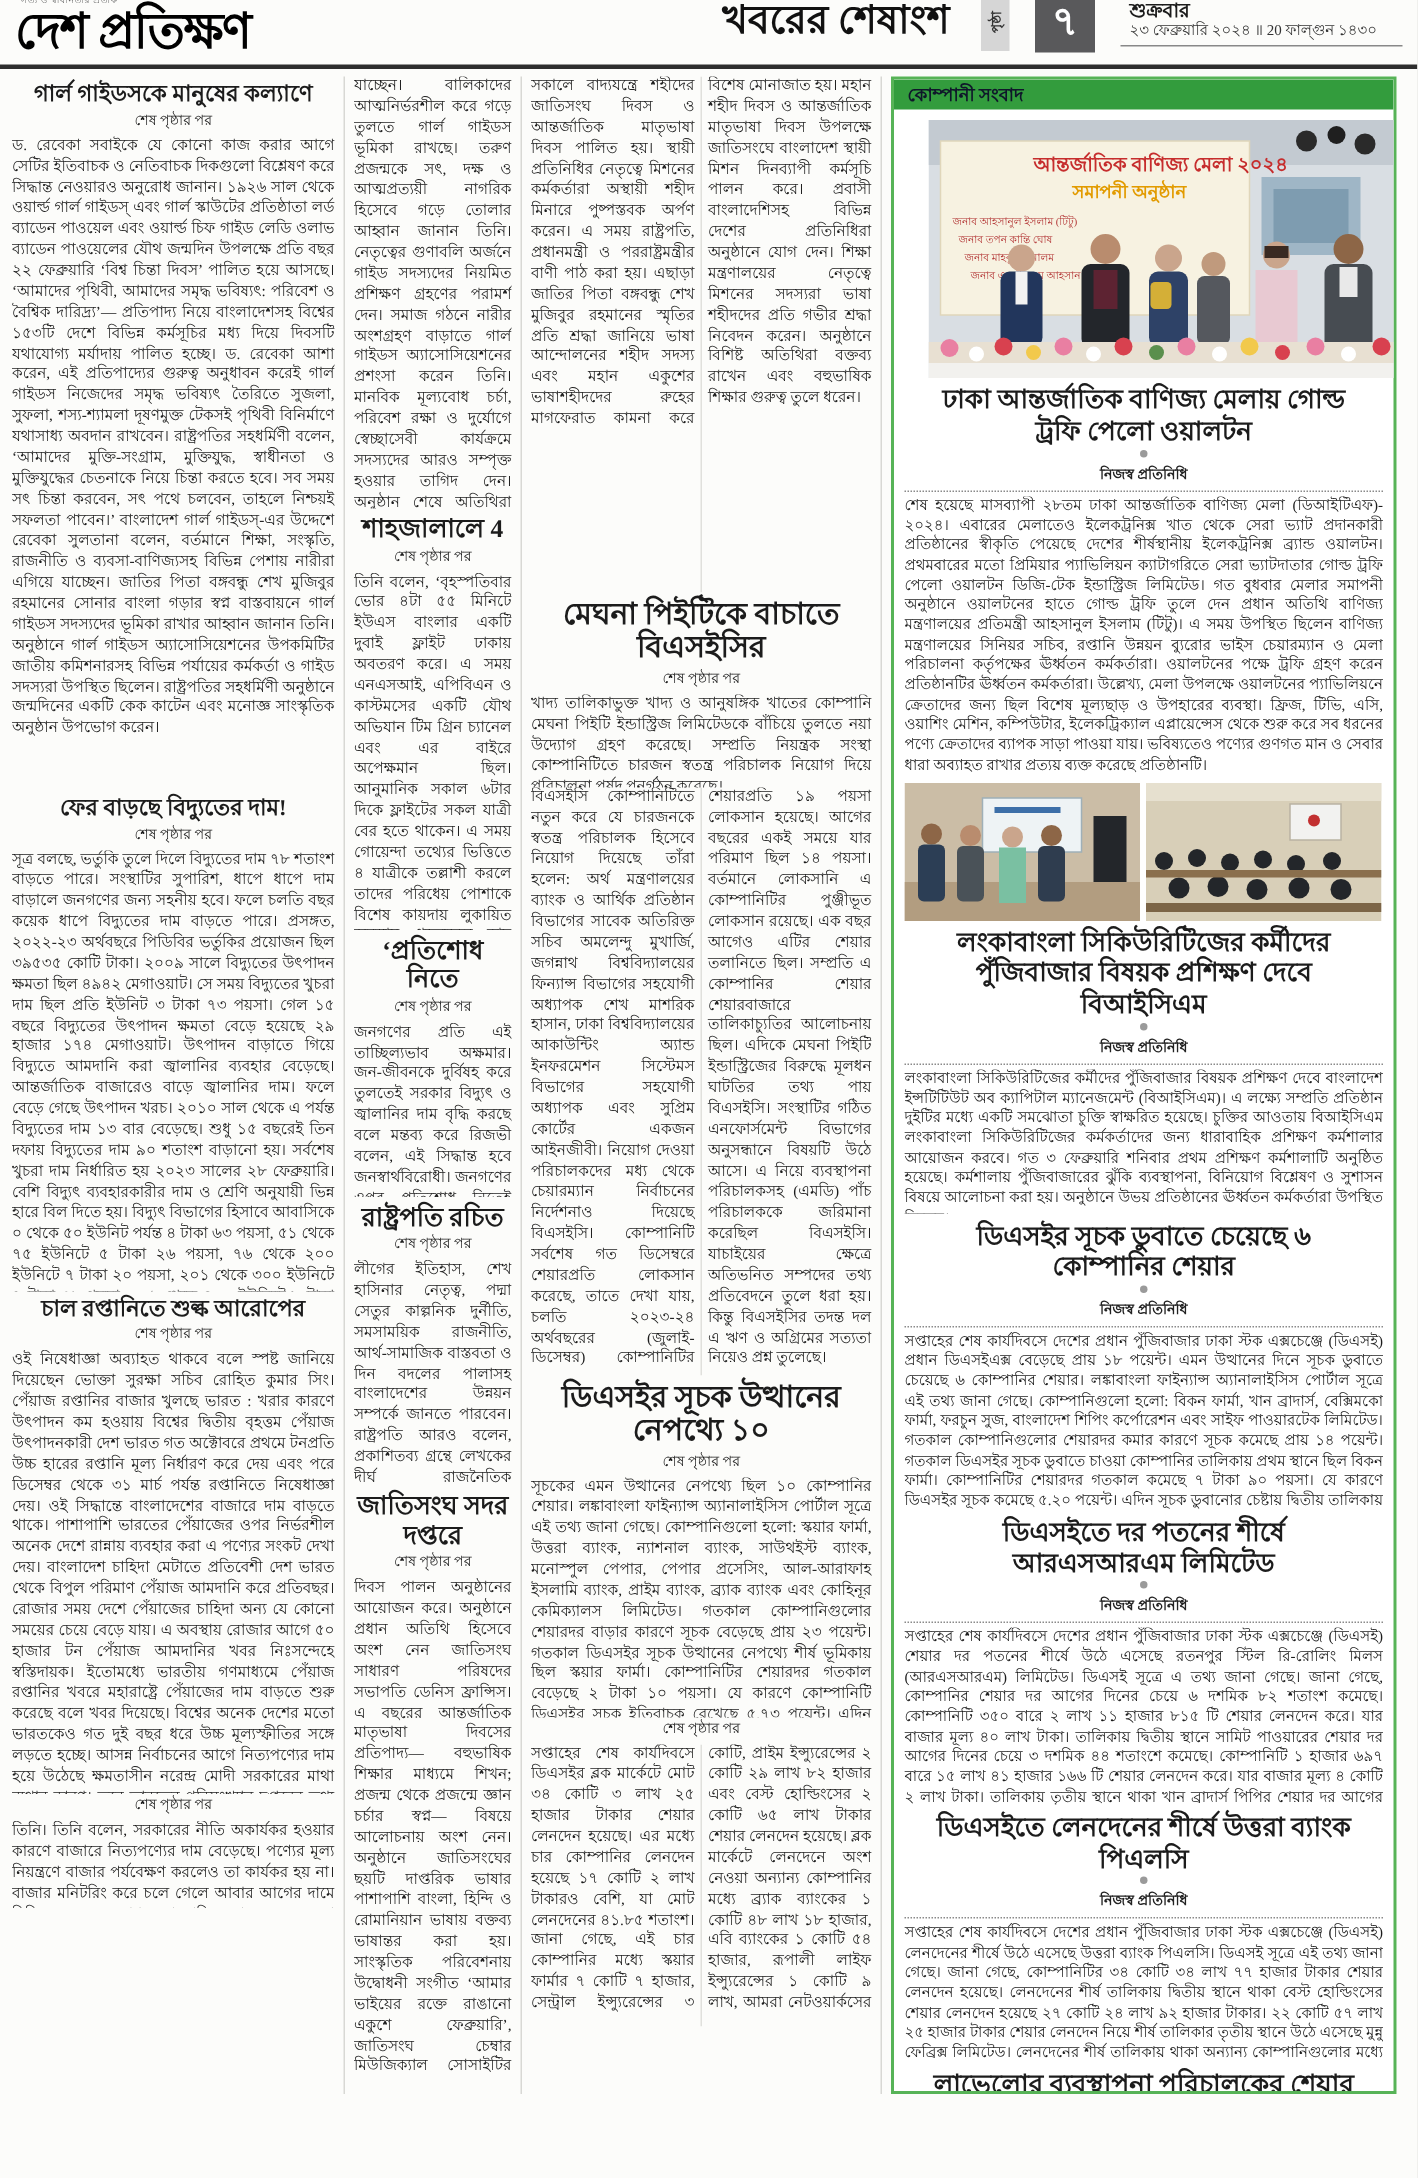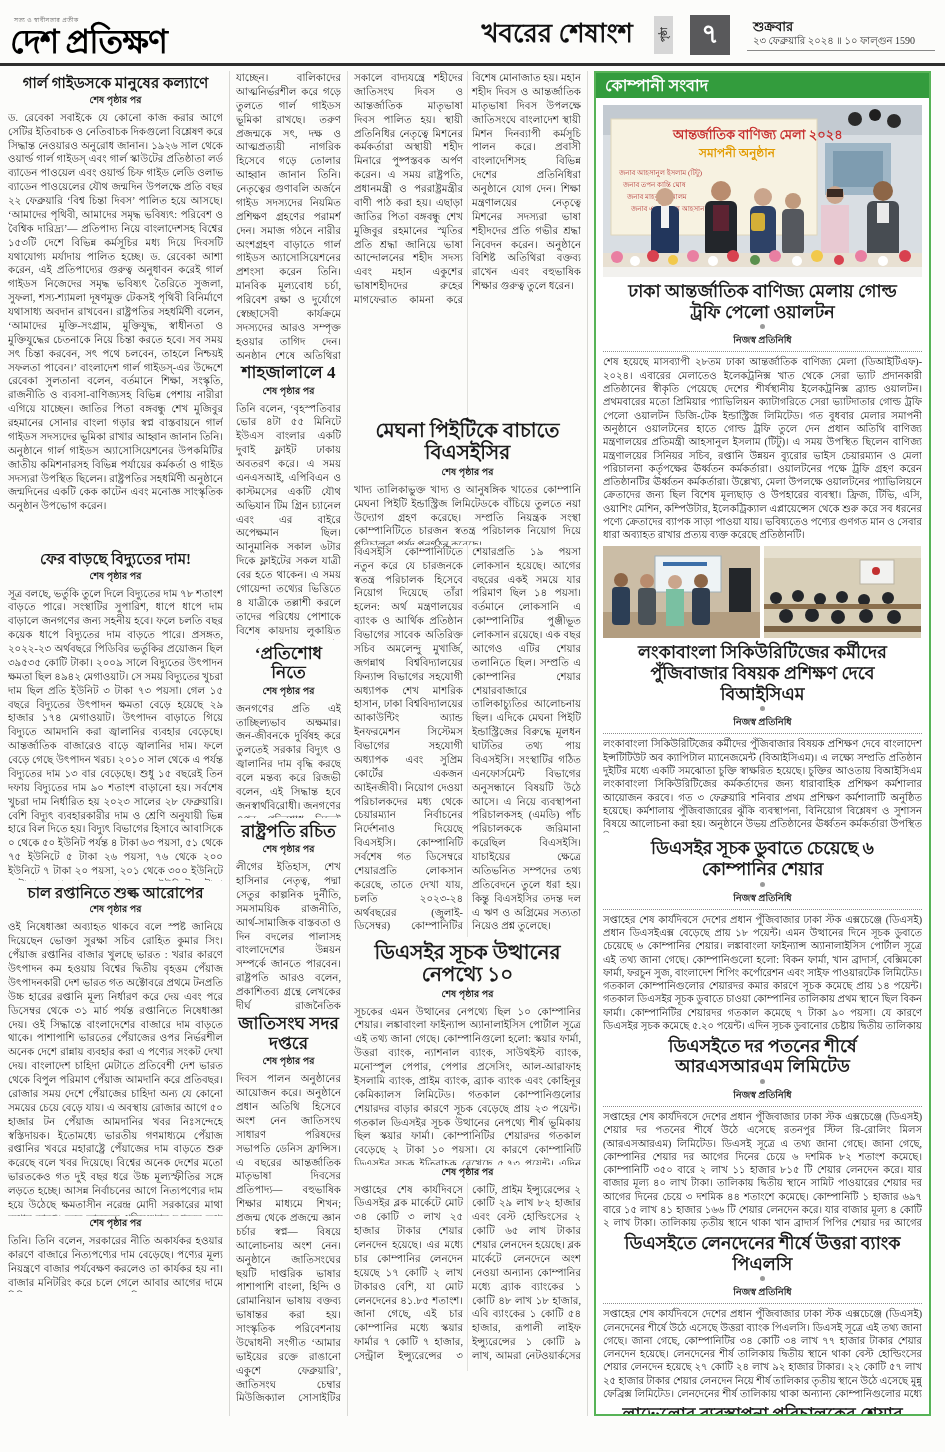--- a/index.html
+++ b/index.html
@@ -2,21 +2,21 @@
 <html lang="bn"><head>
 <meta charset="utf-8">
 <style>
   html,body{margin:0;padding:0;background:#e8e8e4;}
   .page{
     width:945px;height:1452px;margin:0 auto;background:#fcfcfa;color:#1c1c1c;
     font-family:"Liberation Serif","DejaVu Serif",serif;
     position:relative;overflow:hidden;box-sizing:border-box;
   }
   
-  .hdr{height:66px;padding:4px 10px 0;box-sizing:border-box;border-bottom:3px solid #2e2e2e;
+  .hdr{height:46px;padding:4px 10px 0;box-sizing:border-box;border-bottom:3px solid #2e2e2e;
        display:flex;align-items:flex-end;justify-content:space-between;}
   .mast-wrap{padding-bottom:4px;}
   .tagline{font-size:6px;color:#666;letter-spacing:.5px;margin-left:4px;}
   .mast{font-size:33px;font-weight:900;line-height:1;letter-spacing:-1px;color:#000;}
   .hdr-right{display:flex;align-items:center;gap:17px;padding-bottom:6px;}
   .sec-title{font-size:26px;font-weight:900;color:#111;margin-right:4px;}
   .page-word{background:#d6d6d6;color:#333;font-size:9px;font-weight:bold;
              writing-mode:vertical-rl;transform:rotate(180deg);
              padding:4px 2px;height:30px;display:flex;align-items:center;justify-content:center;}
   .page-num{background:#59595b;color:#fff;font-size:27px;font-weight:bold;width:40px;height:40px;
@@ -26,30 +26,30 @@
   .dateline{font-size:10px;color:#333;line-height:1.3;}
   
   .main{display:flex;gap:6px;padding:5px 8px 0;box-sizing:border-box;}
   .col{box-sizing:border-box;}
   .col-a{width:222px;border-right:1px solid #d8d8d4;padding-right:6px;}
   .col-b{width:112px;border-right:1px solid #d8d8d4;padding-right:6px;}
   .col-c{width:234px;border-right:1px solid #d8d8d4;padding-right:6px;}
   .h-wide{font-size:15px;font-weight:900;text-align:center;line-height:1.12;margin:4px 0 1px;}
   .h-mid{font-size:20px;font-weight:900;text-align:center;line-height:1.12;margin:4px 0 1px;}
   .h-narrow{font-size:17px;font-weight:900;text-align:center;line-height:1.15;margin:4px 0 1px;}
-  .cont-label{font-size:9.5px;font-weight:bold;text-align:center;margin:0 0 3px;}
+  .cont-label{font-size:9.5px;font-weight:normal;text-align:center;margin:0 0 3px;}
   .bodytxt{font-size:10.2px;line-height:1.36;text-align:justify;overflow:hidden;}
   .two-col{column-count:2;column-gap:9px;column-rule:1px solid #e0e0dc;}
   
   .company-box{width:337px;border:2px solid #57b357;box-sizing:border-box;height:1345px;
                overflow:hidden;background:#fff;padding:0 0 4px;}
-  .company-bar{background:#339c3d;color:#ffffff;font-size:16px;font-weight:bold;
+  .company-bar{background:#339c3d;color:#0f172a;font-size:12px;font-weight:bold;
                padding:3px 9px;line-height:1.2;}
   .cb-inner{padding:5px 7px 0;}
-  .photo-frame{margin:2px 0 4px;line-height:0;}
+  .photo-frame{margin:2px 16px 4px;line-height:0;}
   .c-head{font-size:17.5px;font-weight:900;text-align:center;line-height:1.18;margin:2px 11px 1px;}
   .byline{font-size:9.5px;font-weight:bold;color:#222;display:flex;align-items:center;gap:4px;
           border-bottom:1px dotted #8a8a8a;padding:1px 0 3px;margin-bottom:3px;flex-direction:column;}
   .byline .dot{width:5px;height:5px;border-radius:50%;background:#9a9a9a;display:inline-block;}
   .c-body{font-size:10px;line-height:1.33;text-align:justify;overflow:hidden;margin-bottom:5px;}
   .photos-pair{display:flex;gap:4px;margin:2px 0 4px;line-height:0;}
 </style>
 </head>
 <body>
 
@@ -59,21 +59,21 @@
     <div class="mast-wrap">
       <div class="tagline">সত্য ও স্বাধীনতার প্রতীক</div>
       <div class="mast">দেশ প্রতিক্ষণ</div>
     </div>
     <div class="hdr-right">
       <div class="sec-title">খবরের শেষাংশ</div>
       <div class="page-word">পৃষ্ঠা</div>
       <div class="page-num">৭</div>
       <div class="date-block">
         <div class="weekday">শুক্রবার</div>
-        <div class="dateline">২৩ ফেব্রুয়ারি ২০২৪ ॥ ১০ ফাল্গুন 1590</div>
+        <div class="dateline">২৩ ফেব্রুয়ারি ২০২৪ ॥ 20 ফাল্গুন ১৪৩০</div>
       </div>
     </div>
   </header>
 
   <div class="main">
 
     <div class="col col-a">
       <article>
         <h2 class="h-wide">গার্ল গাইডসকে মানুষের কল্যাণে</h2>
         <div class="cont-label">শেষ পৃষ্ঠার পর</div>

